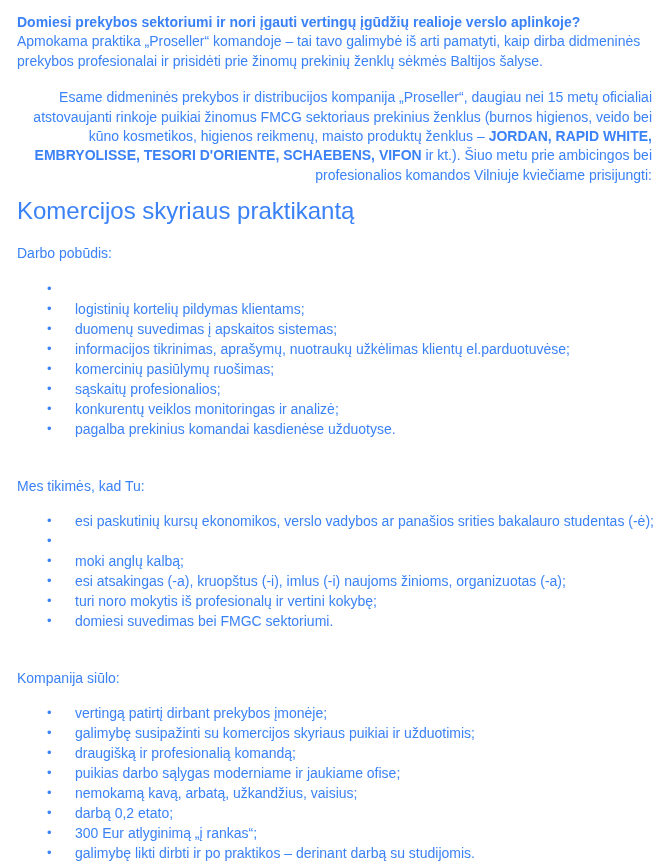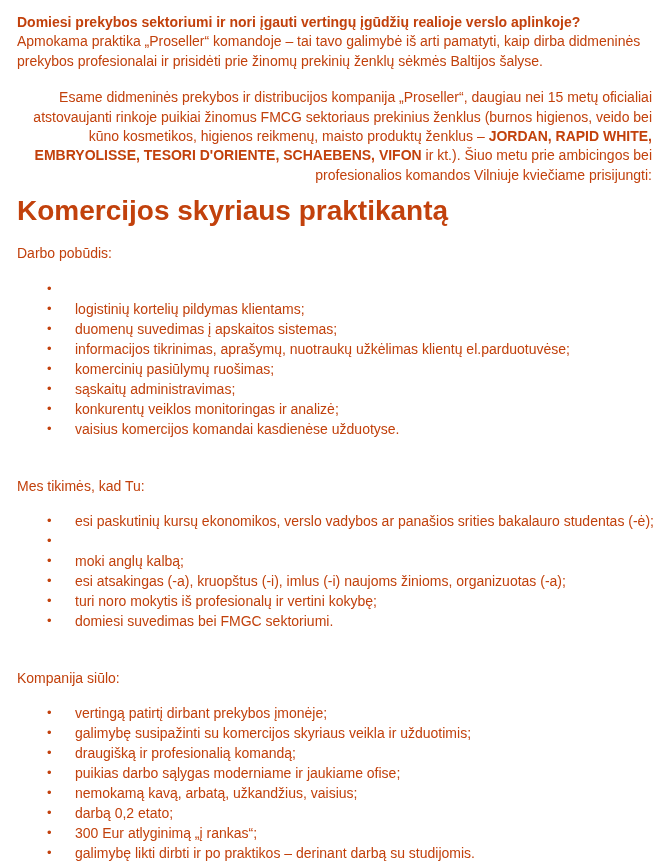--- a/index.html
+++ b/index.html
@@ -11,33 +11,33 @@
     overflow: hidden;
   }
   .page {
     box-sizing: border-box;
     width: 672px;
     height: 686px;
     padding: 13px 20px 0 17px;
     font-family: "Liberation Sans", "DejaVu Sans", sans-serif;
     font-size: 14px;
     line-height: 19.4px;
-    color: #c2410c;
+    color: #3b82f6;
     background: #ffffff;
   }
   p { margin: 0; }
   .q { font-weight: 700; }
   .intro-para { margin-bottom: 17px; }
   .about-para { margin-bottom: 11px; text-align: right; }
   .bold-inline { font-weight: 700; }
   h1.job-title {
     margin: 0 0 19px 0;
-    font-size: 28px;
+    font-size: 24px;
     line-height: 29px;
-    font-weight: 700;
+    font-weight: 400;
     letter-spacing: 0;
   }
   .section-label { margin: 0 0 15px 0; }
   ul.bullet-list {
     list-style: none;
     margin: 0 0 38px 0;
     padding: 0;
   }
   ul.bullet-list li {
     position: relative;
@@ -66,39 +66,39 @@
 
   <h1 class="job-title">Komercijos skyriaus praktikantą</h1>
 
   <p class="section-label">Darbo pobūdis:</p>
   <ul class="bullet-list">
     <li><span class="bullet">•</span></li>
     <li><span class="bullet">•</span><span>logistinių kortelių pildymas klientams;</span></li>
     <li><span class="bullet">•</span><span>duomenų suvedimas į apskaitos sistemas;</span></li>
     <li><span class="bullet">•</span><span>informacijos tikrinimas, aprašymų, nuotraukų užkėlimas klientų el.parduotuvėse;</span></li>
     <li><span class="bullet">•</span><span>komercinių pasiūlymų ruošimas;</span></li>
-    <li><span class="bullet">•</span><span>sąskaitų administravimas;</span></li>
+    <li><span class="bullet">•</span><span>sąskaitų profesionalios;</span></li>
     <li><span class="bullet">•</span><span>konkurentų veiklos monitoringas ir analizė;</span></li>
-    <li><span class="bullet">•</span><span>vaisius komercijos komandai kasdienėse užduotyse.</span></li>
+    <li><span class="bullet">•</span><span>pagalba prekinius komandai kasdienėse užduotyse.</span></li>
   </ul>
 
   <p class="section-label">Mes tikimės, kad Tu:</p>
   <ul class="bullet-list">
     <li><span class="bullet">•</span><span>esi paskutinių kursų ekonomikos, verslo vadybos ar panašios srities bakalauro studentas (-ė);</span></li>
     <li><span class="bullet">•</span></li>
     <li><span class="bullet">•</span><span>moki anglų kalbą;</span></li>
     <li><span class="bullet">•</span><span>esi atsakingas (-a), kruopštus (-i), imlus (-i) naujoms žinioms, organizuotas (-a);</span></li>
     <li><span class="bullet">•</span><span>turi noro mokytis iš profesionalų ir vertini kokybę;</span></li>
     <li><span class="bullet">•</span><span>domiesi suvedimas bei FMGC sektoriumi.</span></li>
   </ul>
 
   <p class="section-label">Kompanija siūlo:</p>
   <ul class="bullet-list">
     <li><span class="bullet">•</span><span>vertingą patirtį dirbant prekybos įmonėje;</span></li>
-    <li><span class="bullet">•</span><span>galimybę susipažinti su komercijos skyriaus veikla ir užduotimis;</span></li>
+    <li><span class="bullet">•</span><span>galimybę susipažinti su komercijos skyriaus puikiai ir užduotimis;</span></li>
     <li><span class="bullet">•</span><span>draugišką ir profesionalią komandą;</span></li>
     <li><span class="bullet">•</span><span>puikias darbo sąlygas moderniame ir jaukiame ofise;</span></li>
     <li><span class="bullet">•</span><span>nemokamą kavą, arbatą, užkandžius, vaisius;</span></li>
     <li><span class="bullet">•</span><span>darbą 0,2 etato;</span></li>
     <li><span class="bullet">•</span><span>300 Eur atlyginimą „į rankas“;</span></li>
     <li><span class="bullet">•</span><span>galimybę likti dirbti ir po praktikos – derinant darbą su studijomis.</span></li>
   </ul>
 
 </div>
 

